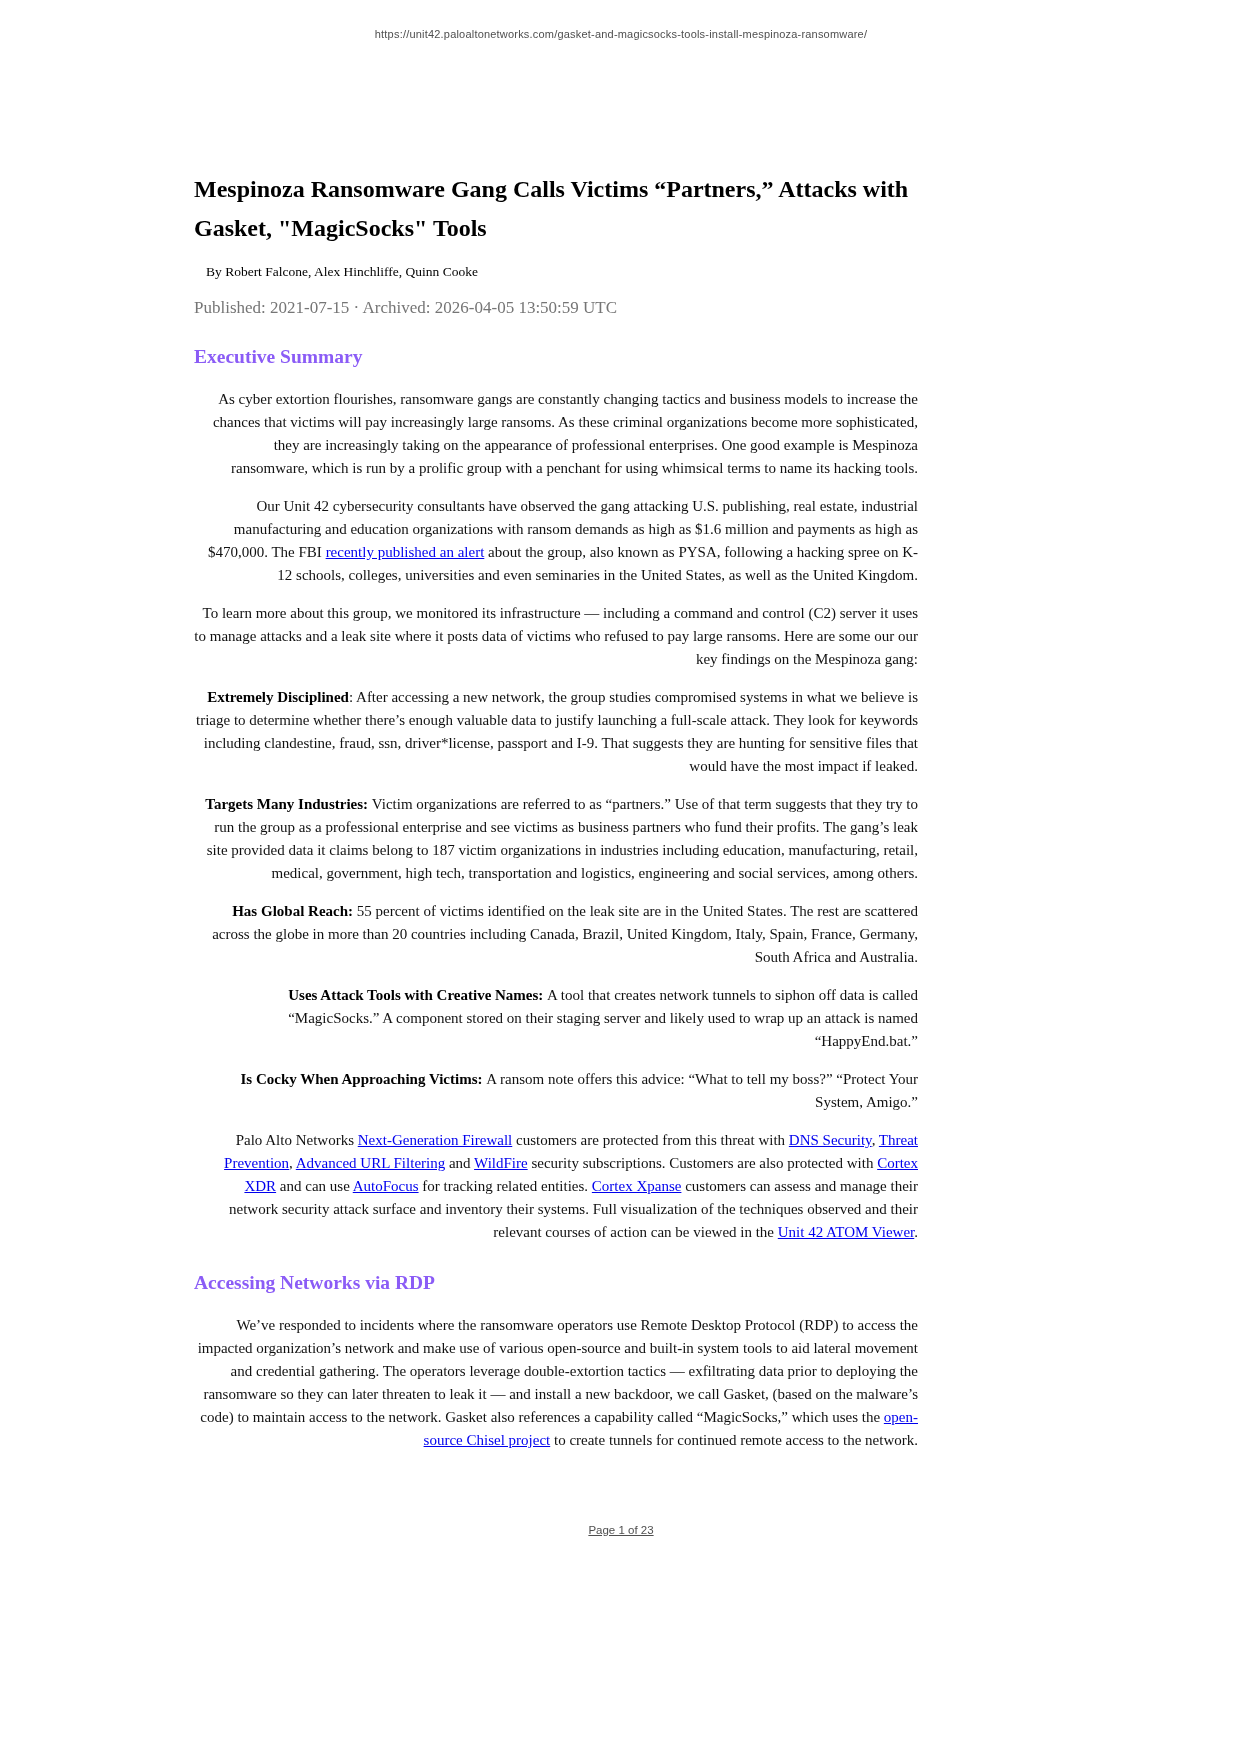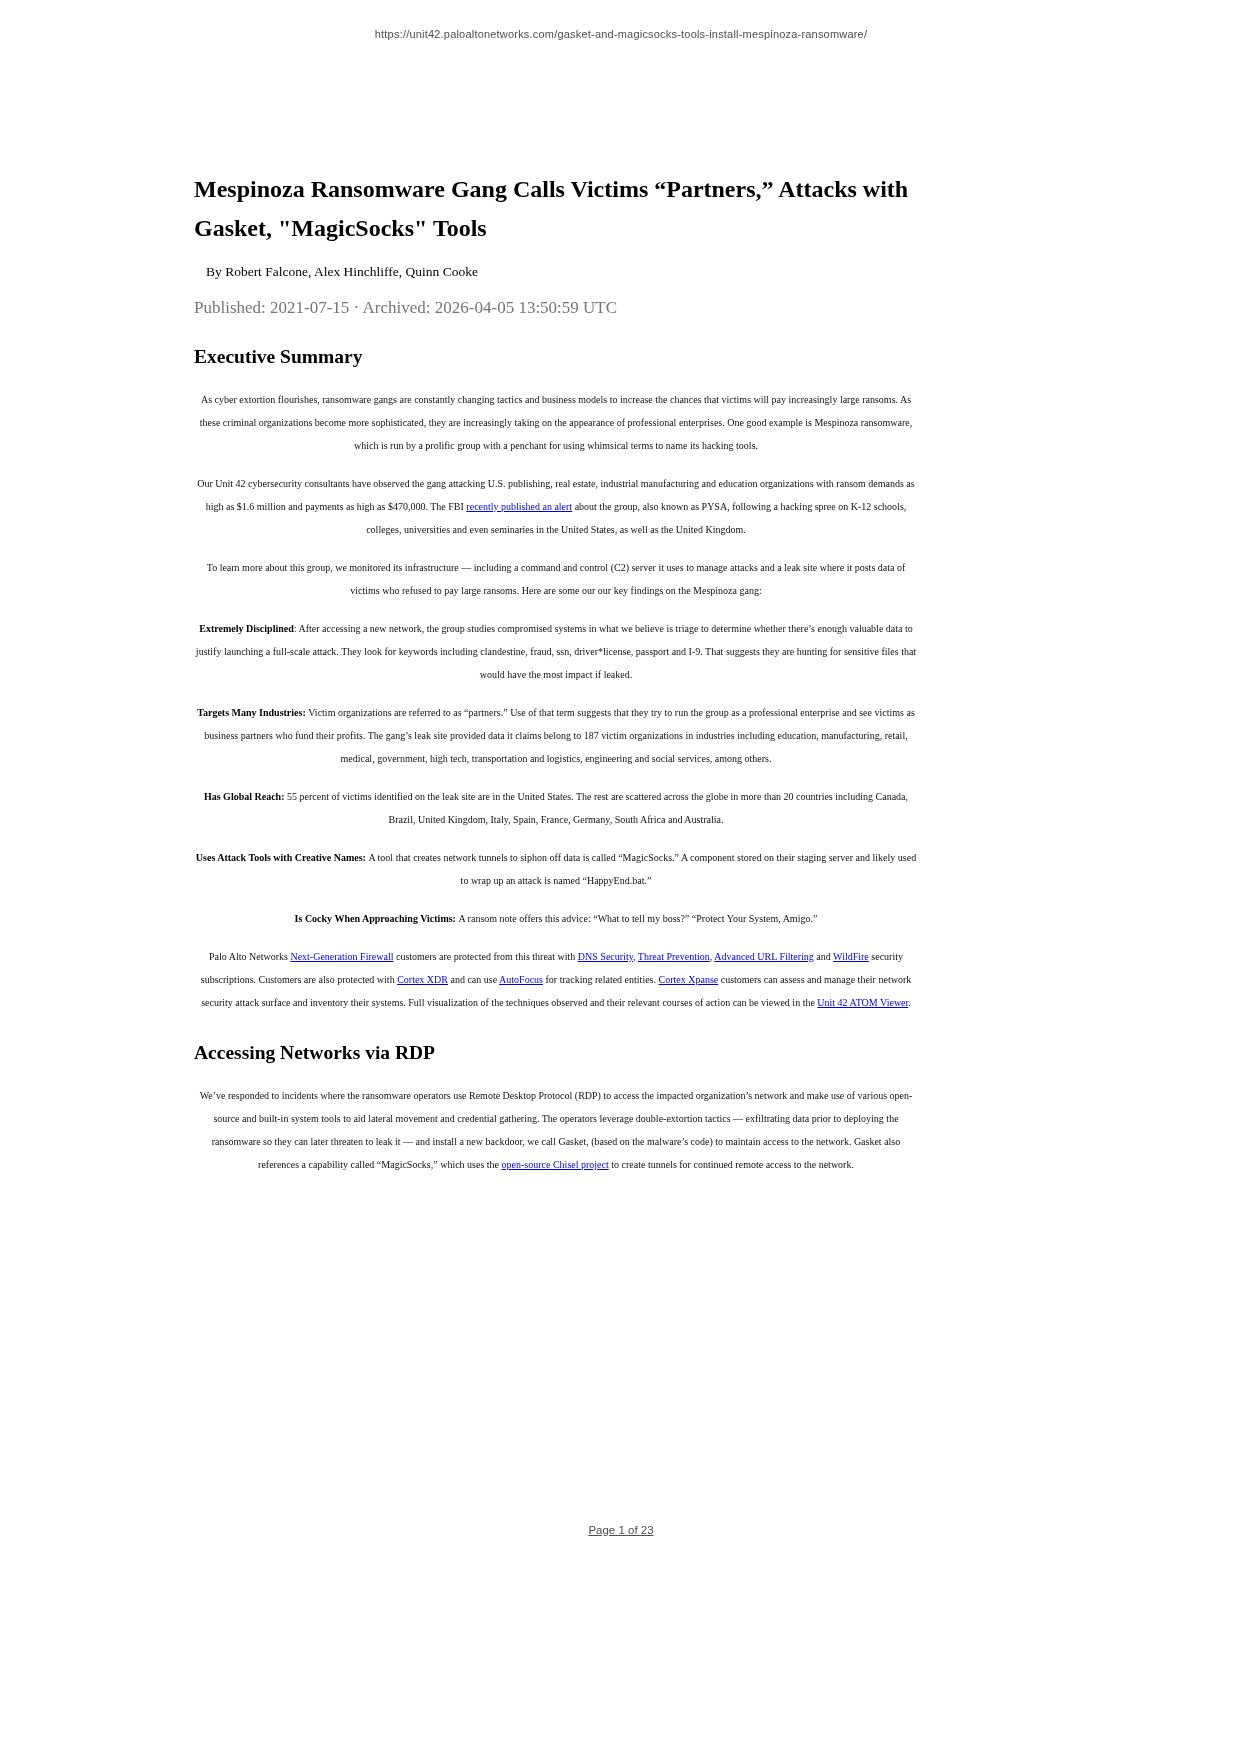--- a/index.html
+++ b/index.html
@@ -49,30 +49,30 @@
     margin-left: 12px;
   }
   .meta {
     font-size: 17px;
     color: #757575;
     margin-bottom: 24px;
   }
   h2.section-heading {
     font-size: 19.5px;
     font-weight: bold;
-    color: #000000;
+    color: #8b5cf6;
     margin-top: 28px;
     margin-bottom: 20px;
   }
   #article-body p {
-    font-size: 10px;
+    font-size: 15px;
     line-height: 23px;
     color: #111111;
     margin-bottom: 15px;
-    text-align: center;
+    text-align: right;
   }
   #article-body strong { font-weight: bold; color: #000000; }
   #article-body a.link {
     color: var(--link-color, #0000EE);
     text-decoration: underline;
     cursor: pointer;
   }
   .footer {
     position: absolute;
     top: 1524px;

